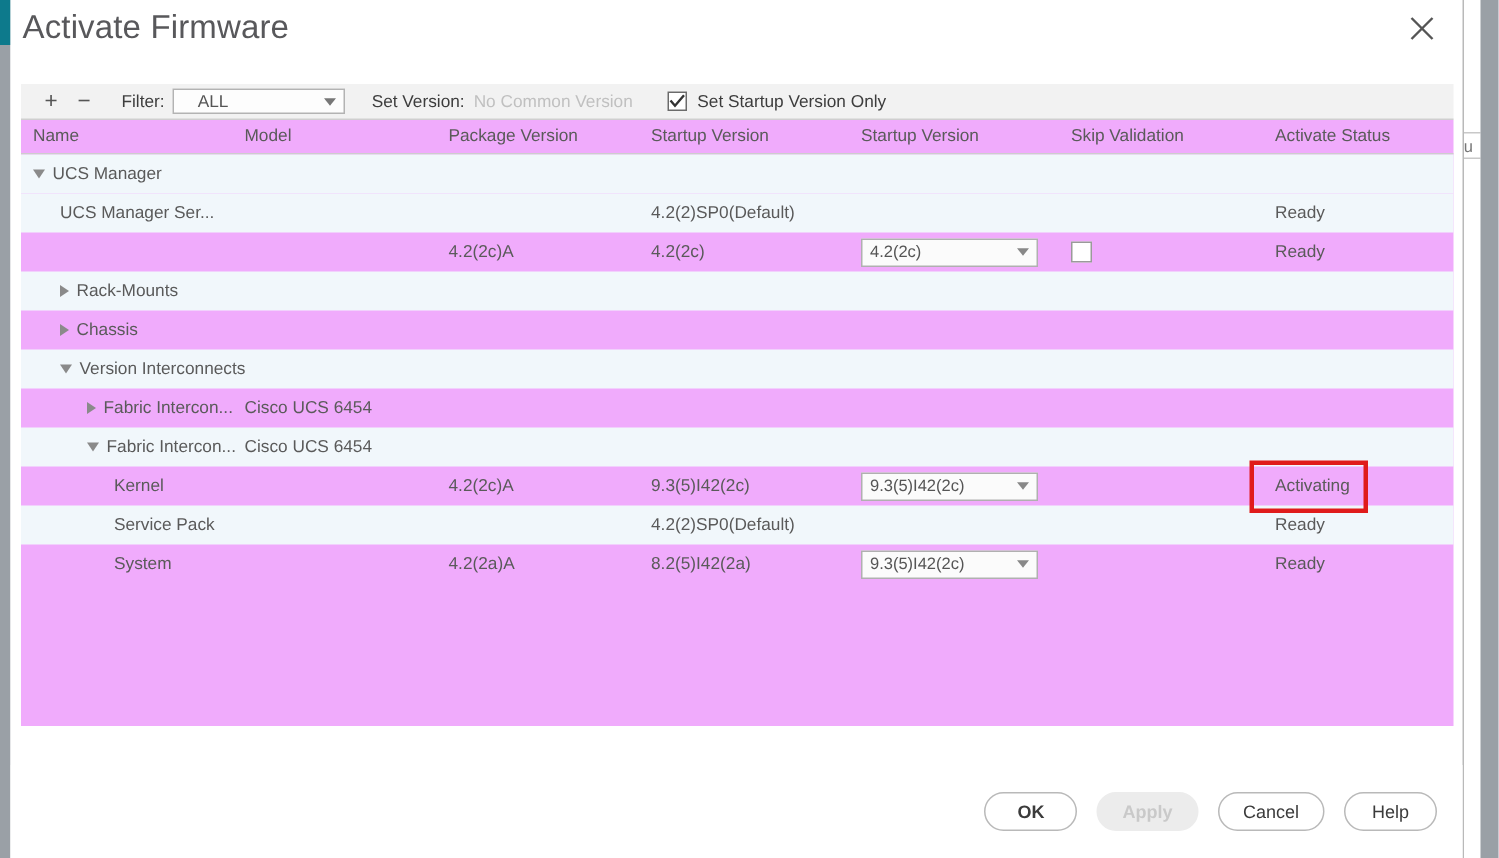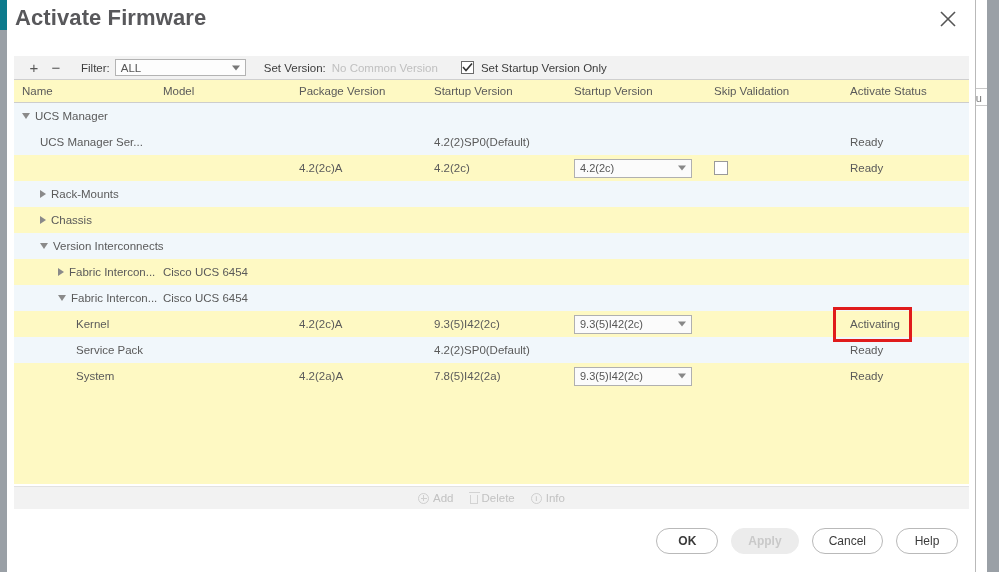--- a/index.html
+++ b/index.html
@@ -57,21 +57,21 @@
     overflow: hidden;
   }
 
   
   #modal-header {
     position: relative;
     height: 48px;
   }
   #dialog-title {
     position: absolute; left: 8px; top: 5px;
-    font-size: 22px; font-weight: 700; color: #58585b;
+    font-size: 22px; font-weight: 400; color: #58585b;
     letter-spacing: .1px;
   }
   #close-button {
     position: absolute; right: 14px; top: 6px;
     width: 26px; height: 26px; cursor: pointer;
     display: flex; align-items: center; justify-content: center;
   }
   #close-button svg { display: block; }
 
   
@@ -86,26 +86,26 @@
   .tb-icon-btn {
     width: 22px; height: 22px;
     display: flex; align-items: center; justify-content: center;
     cursor: pointer; color: #555; font-size: 15px; line-height: 1;
     user-select: none;
   }
   #add-row-button { margin-left: 9px; }
   .tb-label { margin-left: 14px; color: #3d3d3d; font-size: 11.5px; }
   #filter-select {
     margin-left: 5px;
-    width: 131px; height: 17px;
+    width: 115px; height: 17px;
     background: #fdfdfd;
     border: 1px solid #b3b3b3;
     display: flex; align-items: center;
     font-size: 11.5px; color: #555;
-    padding-left: 5px; cursor: pointer;
+    padding-left: 16px; cursor: pointer;
     position: relative;
   }
   #filter-select .caret {
     position: absolute; right: 5px; top: 50%;
     transform: translateY(-50%);
     border-left: 4px solid transparent;
     border-right: 4px solid transparent;
     border-top: 5px solid #777;
   }
   #set-version-label { margin-left: 18px; color: #3d3d3d; text-align: right; }
@@ -120,21 +120,21 @@
     display: flex; align-items: center; justify-content: center;
     cursor: pointer; flex: none;
   }
   #startup-only-check svg { display:block; }
   #startup-only-label { margin-left: 7px; color: #3d3d3d; }
 
   
   #table-wrap {
     position: absolute; left: 7px; top: 80px;
     width: 955px; height: 404px;
-    background: #fef9c3;
+    background: #f0abfc;
   }
   #table-head {
     position: relative;
     height: 23px;
     border-bottom: 1px solid #cdcdcd;
     font-size: 11.5px; color: #5a5a5a;
   }
   #table-head .th {
     position: absolute; top: 5px; white-space: nowrap;
   }
@@ -453,48 +453,34 @@
           <div class="cell c-status">Ready</div>
         </div>
         <div class="row">
           <div class="cell c-name" style="left: 62px; align-items: center;">
             <div class="name-inner">
               <span>System</span>
             </div>
           </div>
           <div class="cell c-model"></div>
           <div class="cell c-pkg">4.2(2a)A</div>
-          <div class="cell c-run">7.8(5)I42(2a)</div>
+          <div class="cell c-run">8.2(5)I42(2a)</div>
           <div class="cell c-status">Ready</div>
           <div class="cell c-start">
             <div class="ver-select">
               <span>9.3(5)I42(2c)</span>
               <span class="caret"></span>
             </div>
           </div>
         </div>
       </div>
   </div>
 
   <div id="activating-highlight"></div>
 
-  <div id="table-actions">
-    <div class="ta-item">
-      <span class="ta-ico plus"></span>
-      <span>Add</span>
-    </div>
-    <div class="ta-item">
-      <span class="ta-ico trash"></span>
-      <span>Delete</span>
-    </div>
-    <div class="ta-item">
-      <span class="ta-ico info">i</span>
-      <span>Info</span>
-    </div>
-  </div>
 
   <div id="footer">
     <div class="btn primary">OK</div>
     <div class="btn disabled">Apply</div>
     <div class="btn">Cancel</div>
     <div class="btn">Help</div>
   </div>
 
 </div>
 

